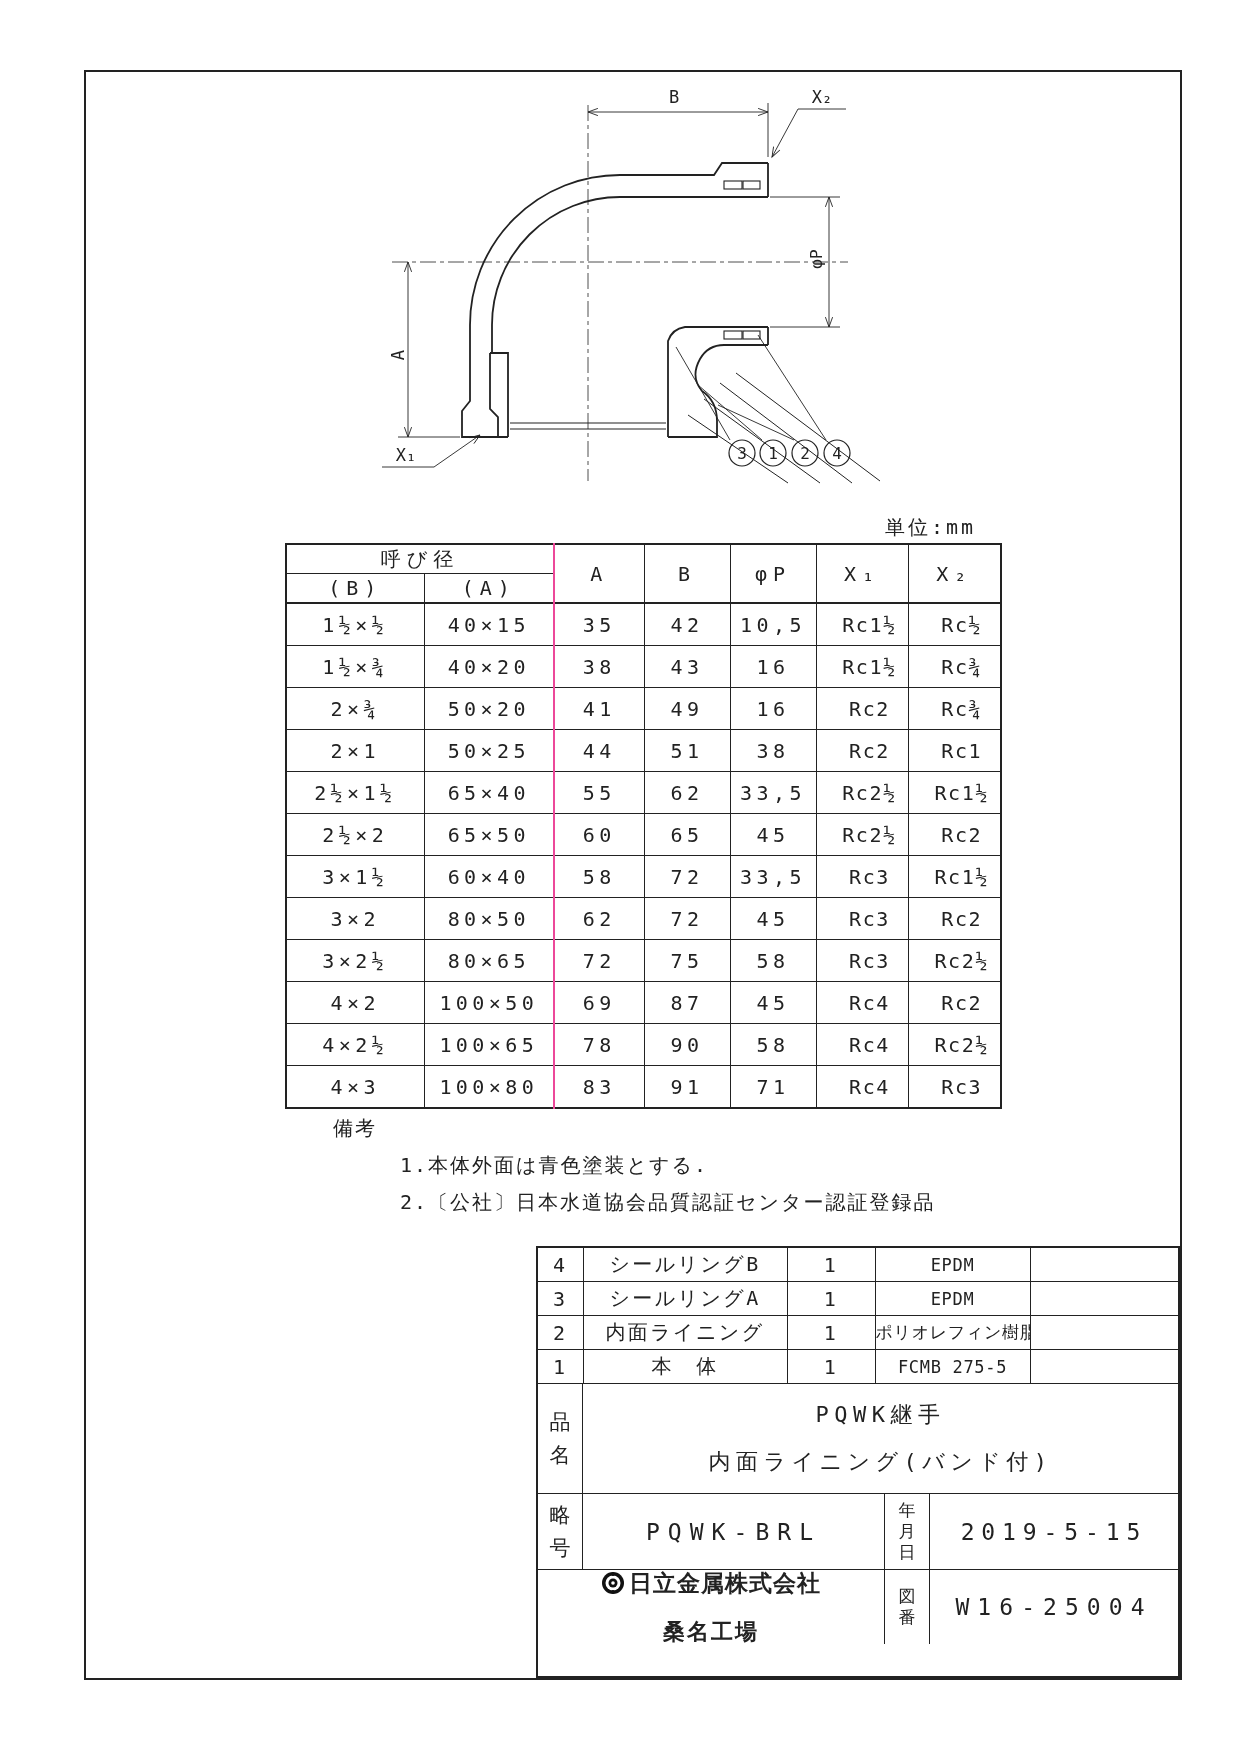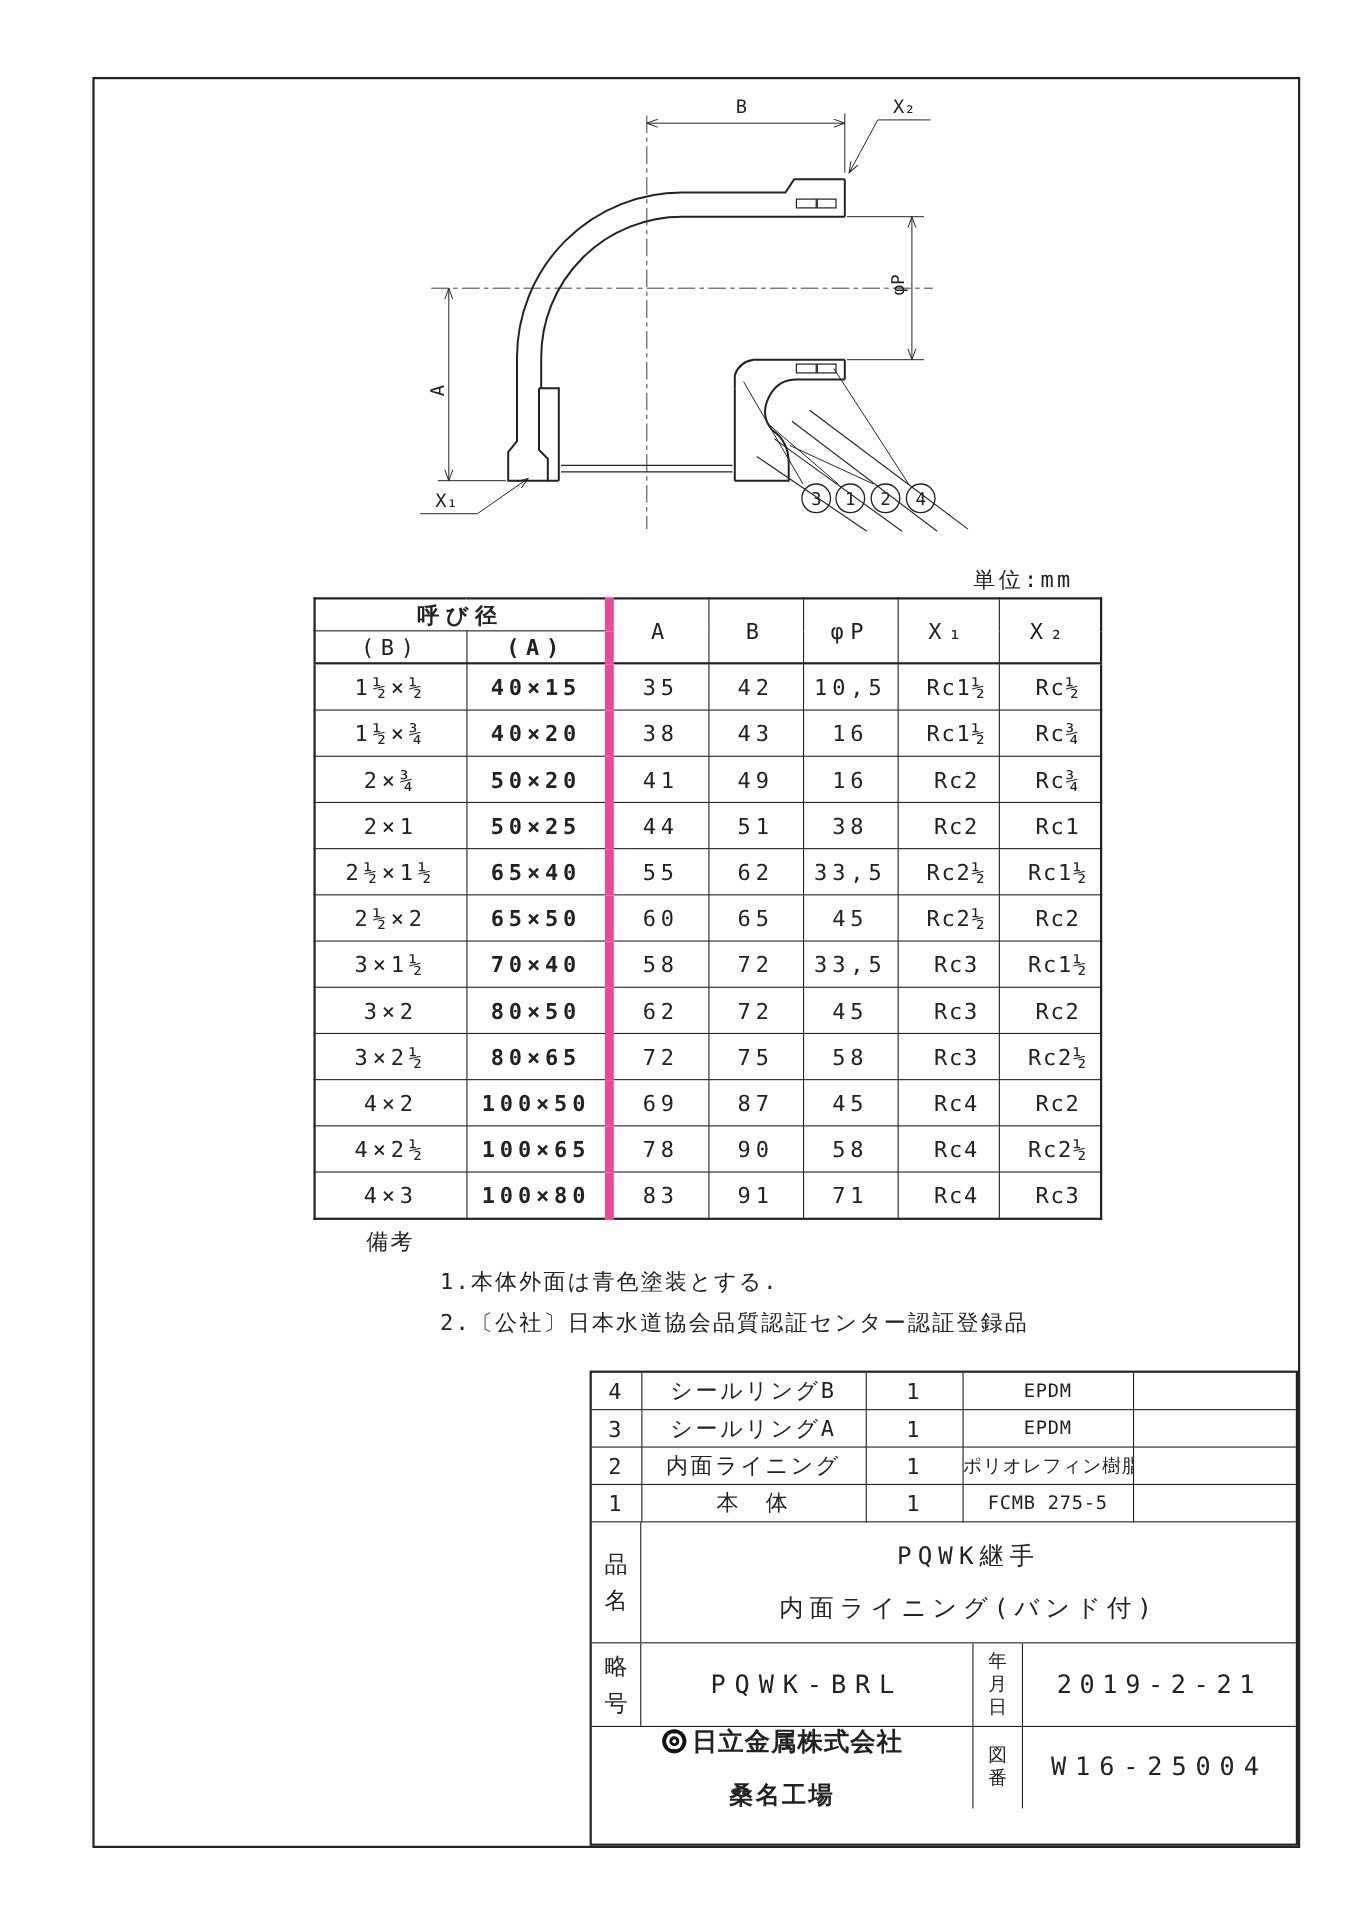--- a/index.html
+++ b/index.html
@@ -27,21 +27,21 @@
   }
   .dim-table td,.dim-table th{
     border:1px solid #222;text-align:center;vertical-align:middle;
     font-weight:normal;padding:0;overflow:hidden;white-space:nowrap;
   }
   .dim-table{border:2px solid #222;}
   .dim-table thead th{height:28px;}
   .dim-table tbody td{height:41px;letter-spacing:.22em;}
   .dim-table thead tr.hr2 th{border-top:1px solid #222;}
   .dim-table thead{border-bottom:2px solid #222;}
-  .dim-table .grp{border-right:8px solid #ec4899;font-weight:bold;}
+  .dim-table .grp{border-right:2px solid #ec4899;}
   .dim-table th{letter-spacing:.3em;}
   .dim-table td.c-x1,.dim-table td.c-x2{letter-spacing:.08em;padding-left:15px;}
   
   .notes-title{left:333px;top:1115px;font-size:20px;letter-spacing:2px;}
   .note-item{left:400px;font-size:20px;letter-spacing:2px;white-space:nowrap;}
   .note-1{top:1152px;text-align:center;}
   .note-2{top:1189px;}
   
   .title-block{
     left:536px;top:1246px;width:644px;height:432px;
@@ -273,21 +273,21 @@
         <td class="c-a grp">65×50</td>
         <td class="c-da">60</td>
         <td class="c-db">65</td>
         <td class="c-pp">45</td>
         <td class="c-x1">Rc2½</td>
         <td class="c-x2">Rc2</td>
       </tr>
 
       <tr>
         <td class="c-b">3×1½</td>
-        <td class="c-a grp">70×40</td>
+        <td class="c-a grp">60×40</td>
         <td class="c-da">58</td>
         <td class="c-db">72</td>
         <td class="c-pp">33,5</td>
         <td class="c-x1">Rc3</td>
         <td class="c-x2">Rc1½</td>
       </tr>
 
       <tr>
         <td class="c-b">3×2</td>
         <td class="c-a grp">80×50</td>
@@ -407,21 +407,21 @@
     <div class="tb-cell code-label">
       <div class="v-label">略
 号</div>
     </div>
     <div class="tb-cell code-value">PQWK-BRL</div>
     <div class="tb-cell date-label">
       <div class="v-label small">年
 月
 日</div>
     </div>
-    <div class="tb-cell date-value">2019-2-21</div>
+    <div class="tb-cell date-value">2019-5-15</div>
   </div>
 
   <div class="tb-row company-row">
     <div class="tb-cell company-cell">
       <div class="company-name">
         <svg width="24" height="24" viewBox="0 0 24 24">
           <circle cx="12" cy="12" r="11" fill="#111"></circle>
           <circle cx="12" cy="12" r="7.5" fill="#fff"></circle>
           <circle cx="12" cy="12" r="4.5" fill="#111"></circle>
           <circle cx="12" cy="12" r="1.8" fill="#fff"></circle>

